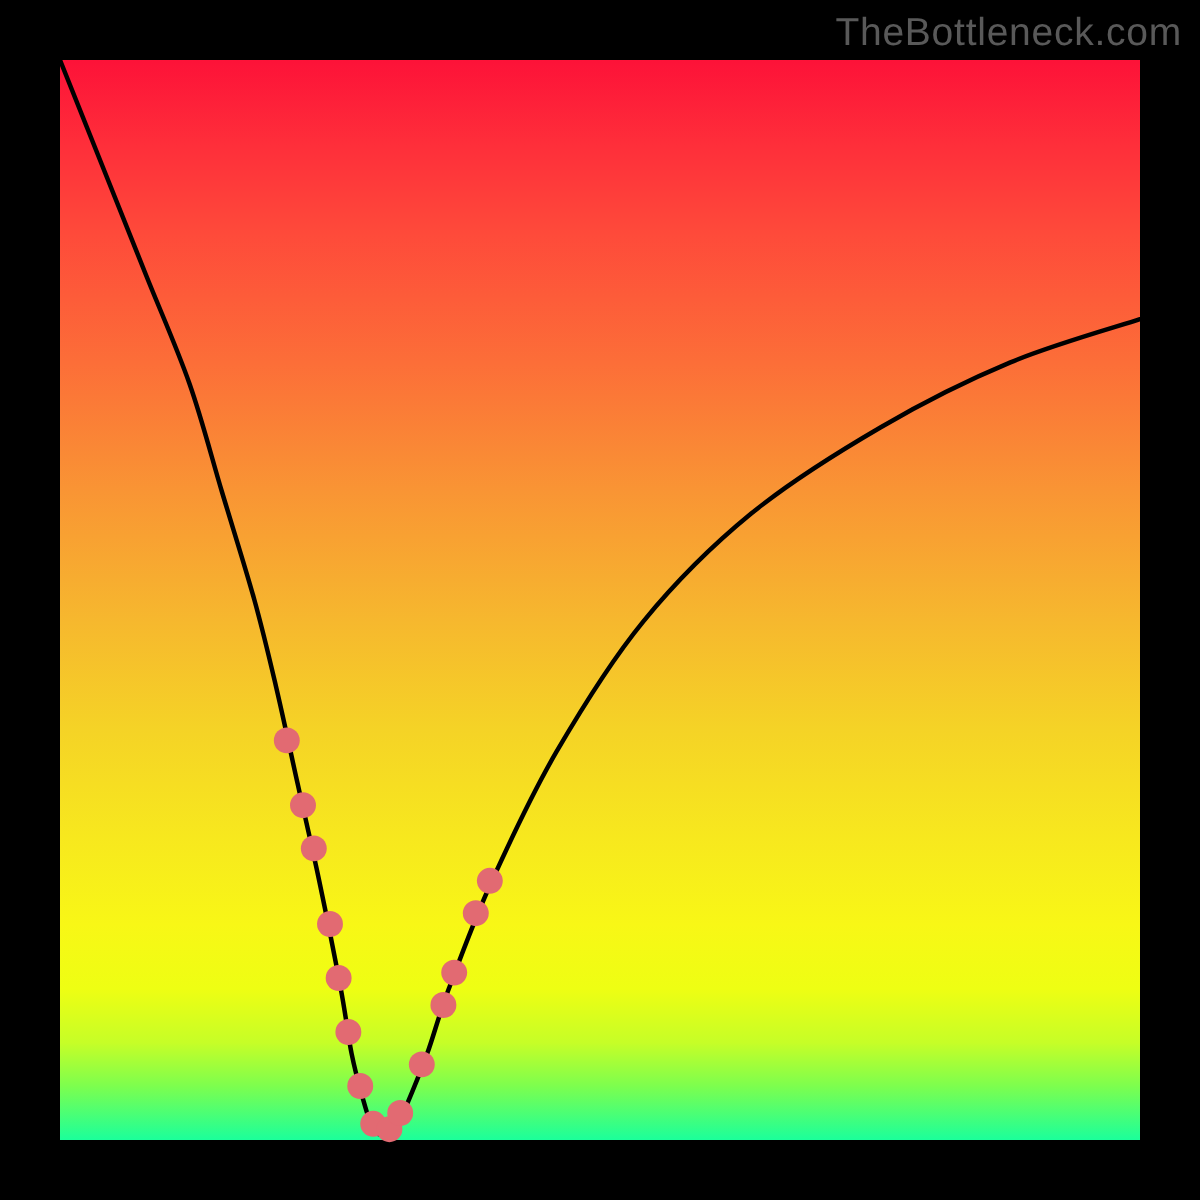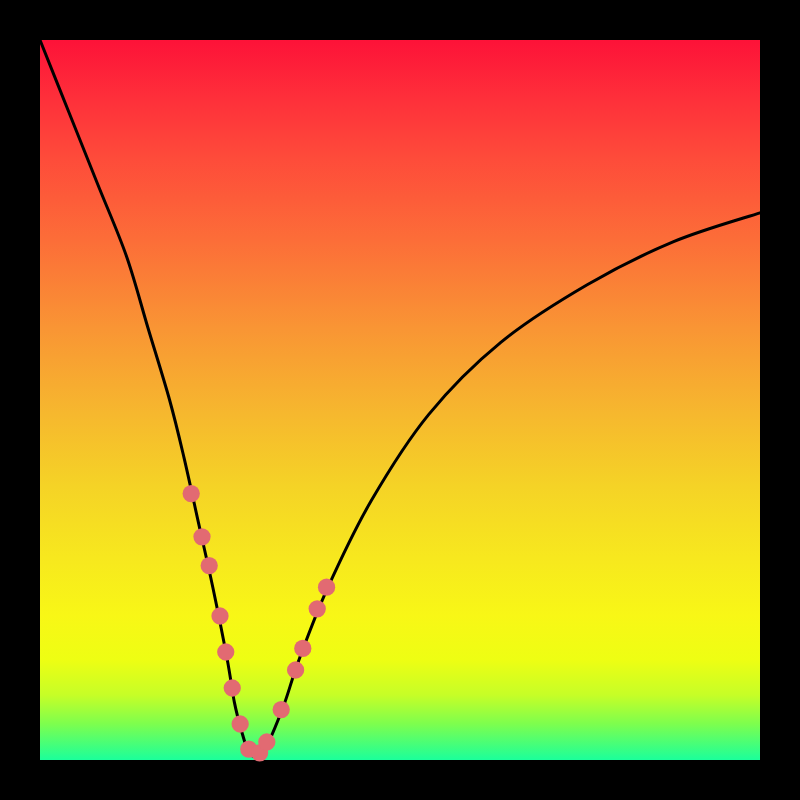--- a/index.html
+++ b/index.html
@@ -62,20 +62,21 @@
     top: 0;
     width: 720px;
     height: 720px;
     overflow: visible;
   }
 </style>
 </head>
 <body>
 
 <div class="frame">
+  <div class="watermark">TheBottleneck.com</div>
 
   <div class="plot-area">
     <div class="gradient-bg"></div>
     <svg class="overlay" viewBox="0 0 720 720" preserveAspectRatio="none">
       <path id="curve-path" fill="none" stroke="#000000" stroke-width="3" stroke-linejoin="round" stroke-linecap="round" d="M 0.00 0.00 C 4.80 12.00, 19.20 48.00, 28.80 72.00 C 38.40 96.00, 48.00 120.00, 57.60 144.00 C 67.20 168.00, 78.00 192.00, 86.40 216.00 C 94.80 240.00, 100.80 264.00, 108.00 288.00 C 115.20 312.00, 123.60 338.40, 129.60 360.00 C 135.60 381.60, 139.20 397.20, 144.00 417.60 C 148.80 438.00, 153.60 460.80, 158.40 482.40 C 163.20 504.00, 168.00 524.40, 172.80 547.20 C 177.60 570.00, 183.60 600.00, 187.20 619.20 C 190.80 638.40, 192.00 650.40, 194.40 662.40 C 196.80 674.40, 199.20 682.80, 201.60 691.20 C 204.00 699.60, 206.40 708.60, 208.80 712.80 C 211.20 717.00, 213.60 716.40, 216.00 716.40 C 218.40 716.40, 220.80 715.80, 223.20 712.80 C 225.60 709.80, 226.80 706.80, 230.40 698.40 C 234.00 690.00, 240.00 675.60, 244.80 662.40 C 249.60 649.20, 252.00 638.40, 259.20 619.20 C 266.40 600.00, 276.00 573.60, 288.00 547.20 C 300.00 520.80, 314.40 489.60, 331.20 460.80 C 348.00 432.00, 367.20 400.80, 388.80 374.40 C 410.40 348.00, 434.40 324.00, 460.80 302.40 C 487.20 280.80, 518.40 261.60, 547.20 244.80 C 576.00 228.00, 604.80 213.60, 633.60 201.60 C 662.40 189.60, 705.60 177.60, 720.00 172.80"></path>
       <g id="markers-group">
           <circle cx="151.20" cy="453.60" r="8.64" fill="#e26a72"></circle>
           <circle cx="162.00" cy="496.80" r="8.64" fill="#e26a72"></circle>
           <circle cx="169.20" cy="525.60" r="8.64" fill="#e26a72"></circle>
           <circle cx="180.00" cy="576.00" r="8.64" fill="#e26a72"></circle>

